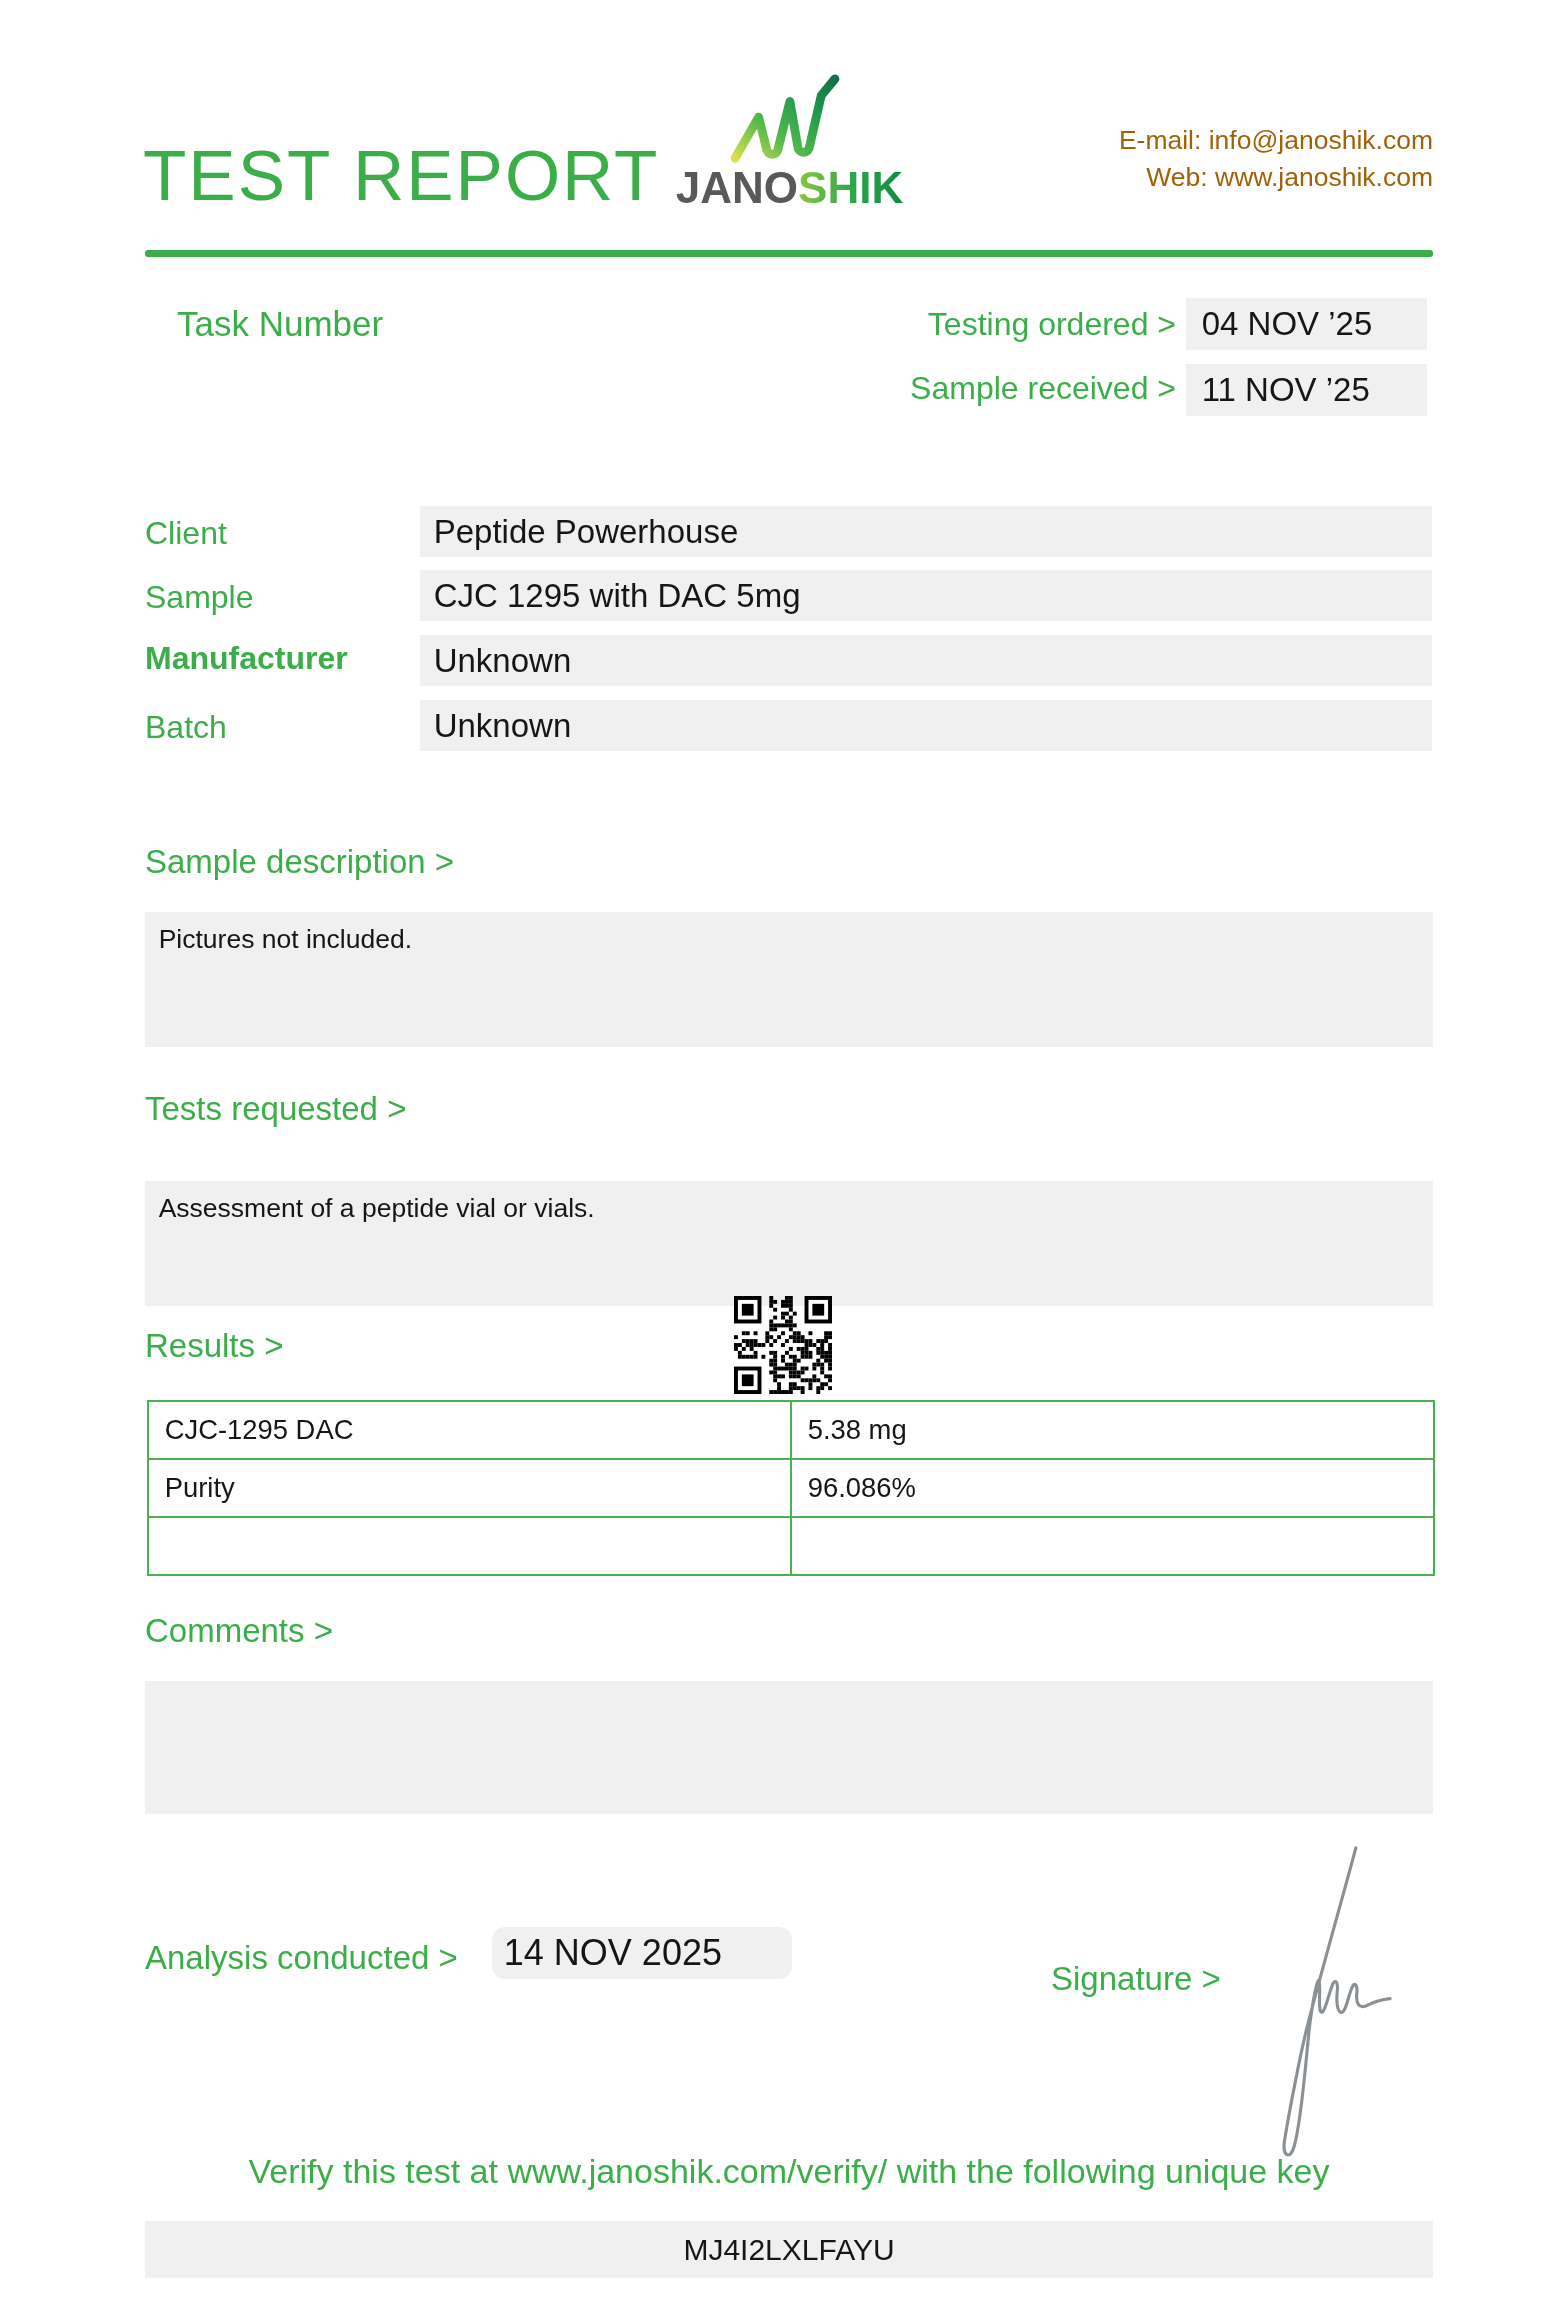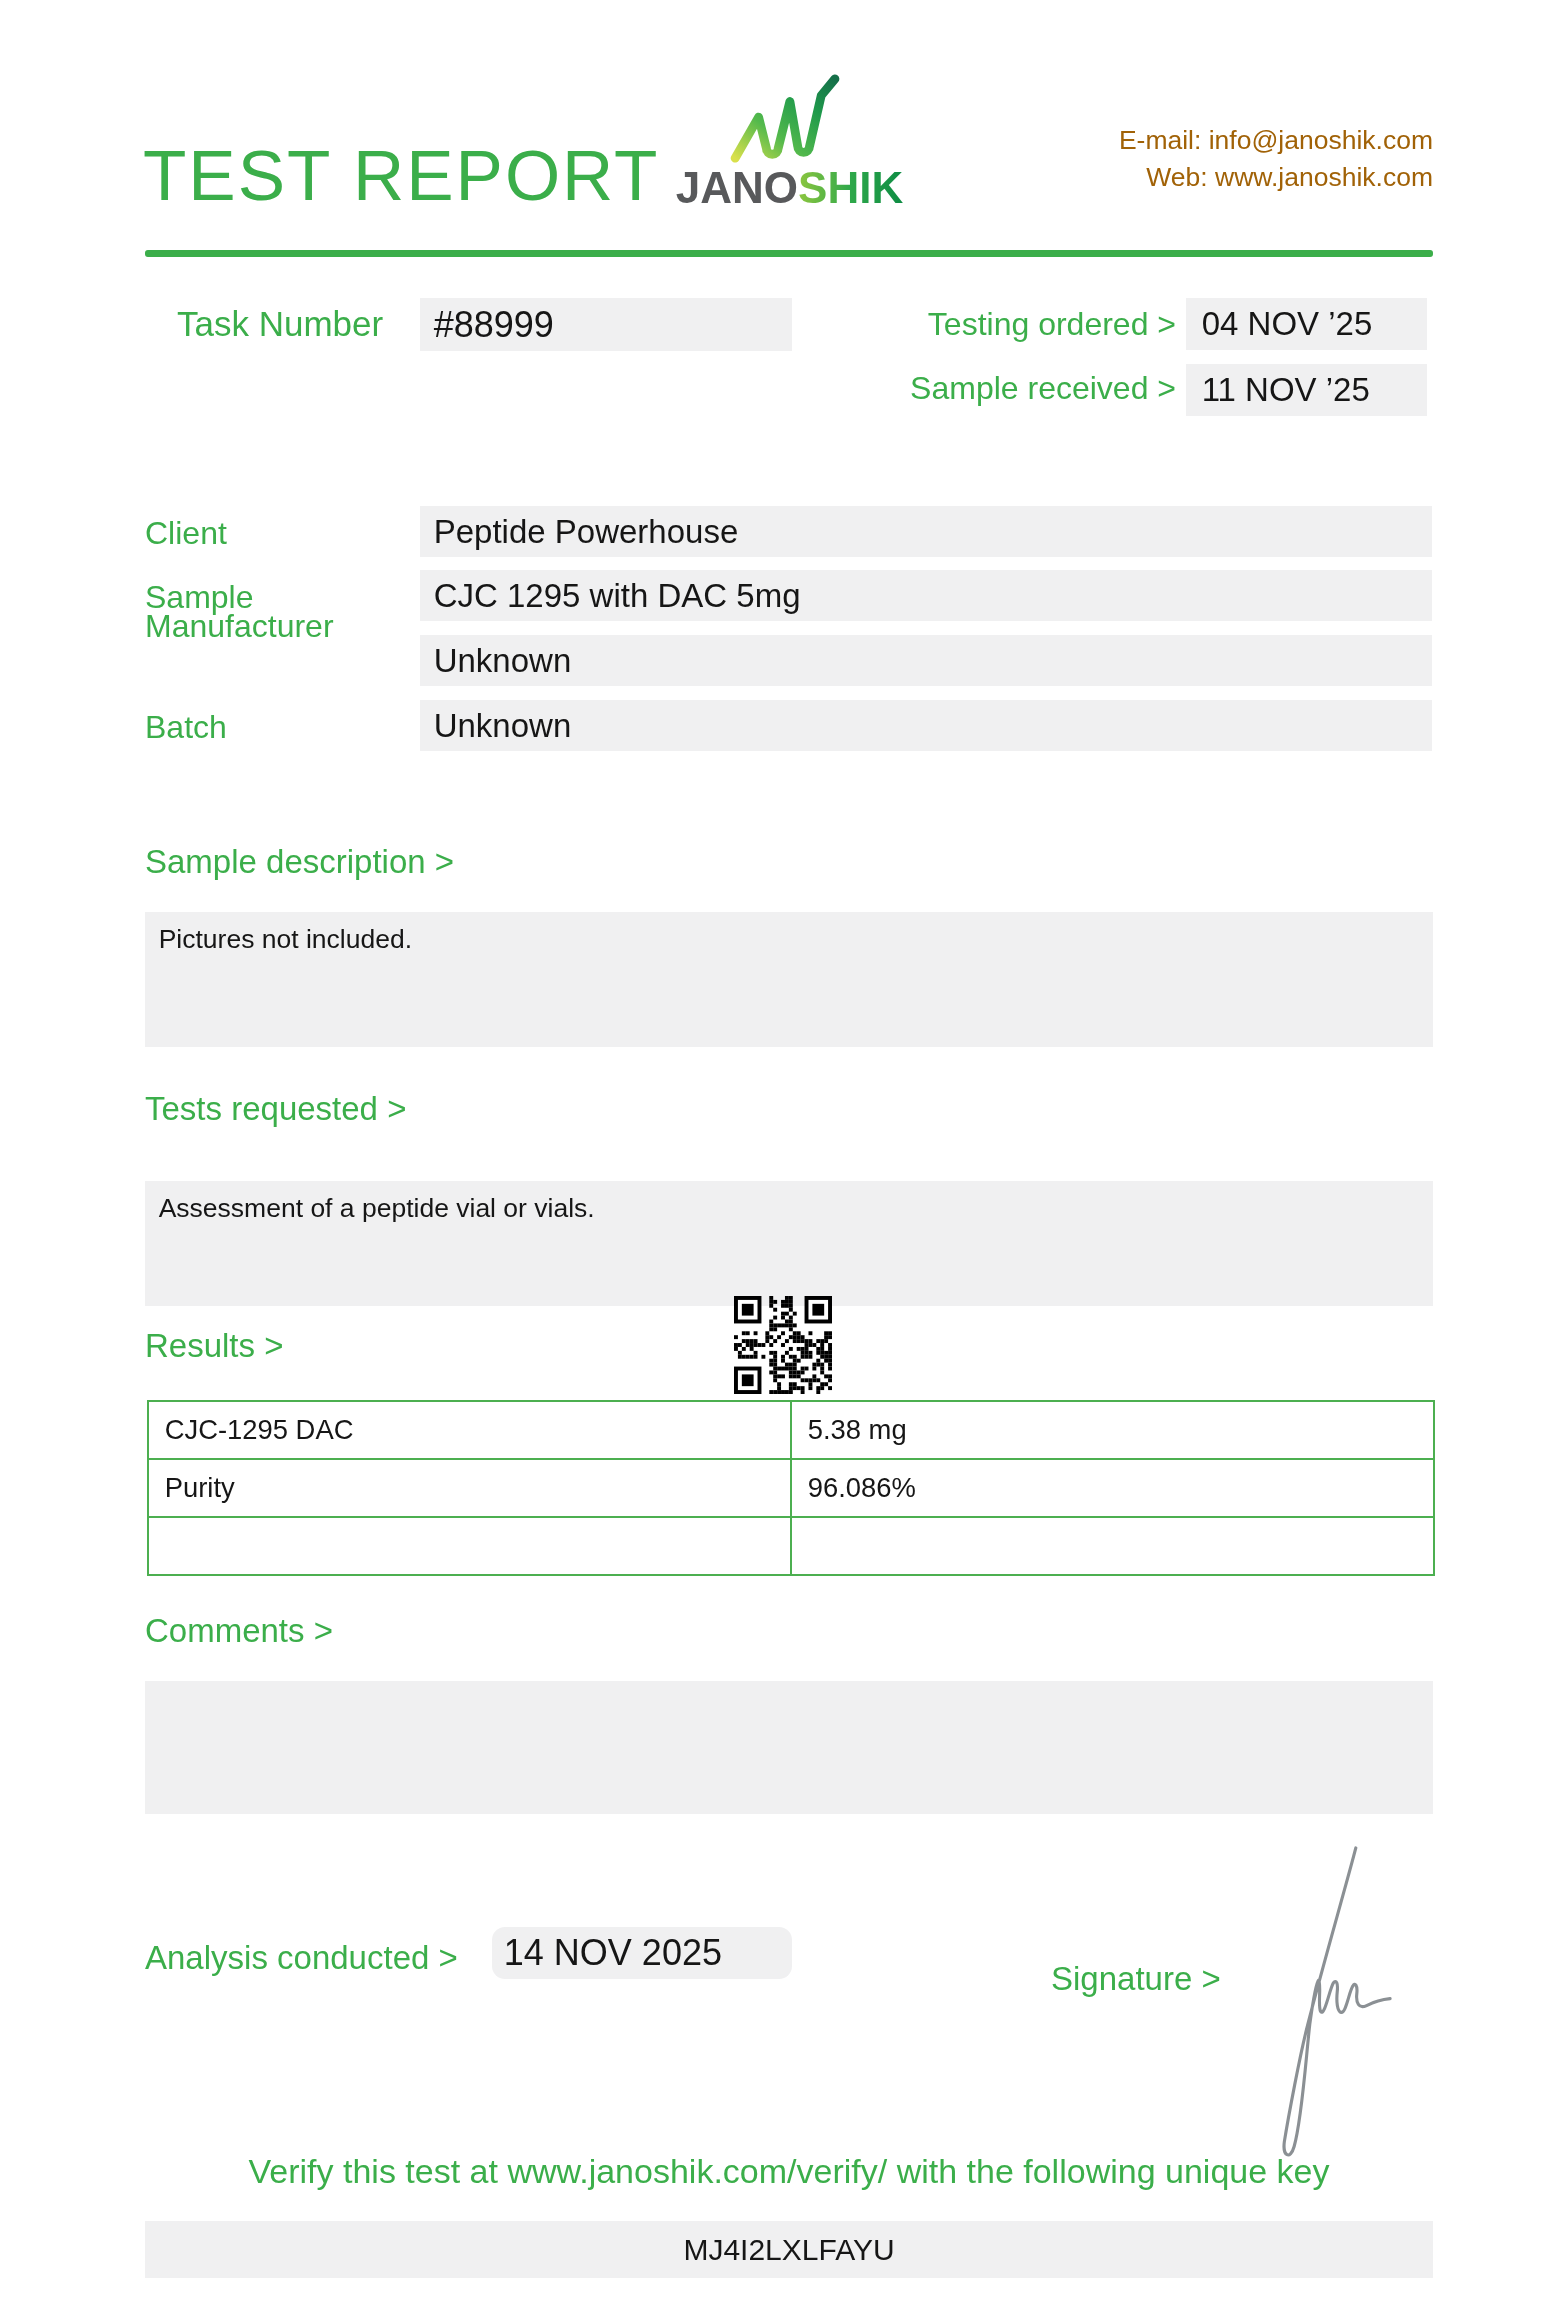--- a/index.html
+++ b/index.html
@@ -75,42 +75,39 @@
   </div>
 
   <div class="abs contact">
     <div>E-mail: info@janoshik.com</div>
     <div>Web: www.janoshik.com</div>
   </div>
 
   <div class="abs header-rule"></div>
 
   <div class="abs glabel task-label">Task Number</div>
-  <div class="abs gbox task-box">
-    <span class="val">#88999</span>
-  </div>
 
   <div class="abs glabel date-label" style="top:306px;">Testing ordered &gt;</div>
   <div class="abs gbox date-box" style="top:298px;">
     <span class="val">04 NOV ’25</span>
   </div>
   <div class="abs glabel date-label" style="top:370px;">Sample received &gt;</div>
   <div class="abs gbox date-box" style="top:364px;">
     <span class="val">11 NOV ’25</span>
   </div>
 
   <div class="abs glabel detail-label" style="top:515px;">Client</div>
   <div class="abs gbox detail-box" style="top:506px;">
     <span class="val">Peptide Powerhouse</span>
   </div>
   <div class="abs glabel detail-label" style="top:579px;">Sample</div>
   <div class="abs gbox detail-box" style="top:570px;">
     <span class="val">CJC 1295 with DAC 5mg</span>
   </div>
-  <div class="abs glabel detail-label" style="top:608px;">Manufacturer</div>
+  <div class="abs glabel detail-label" style="top:640px;font-weight:bold;">Manufacturer</div>
   <div class="abs gbox detail-box" style="top:635px;">
     <span class="val">Unknown</span>
   </div>
   <div class="abs glabel detail-label" style="top:709px;">Batch</div>
   <div class="abs gbox detail-box" style="top:700px;">
     <span class="val">Unknown</span>
   </div>
 
   <div class="abs glabel section-title" style="top:843px;">Sample description &gt;</div>
   <div class="abs gbox section-box" style="top:912px;height:135px;">

